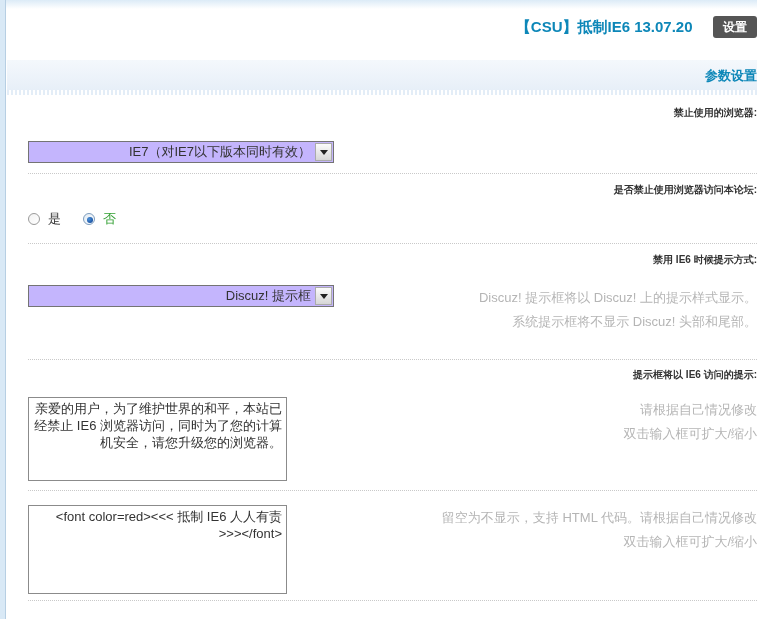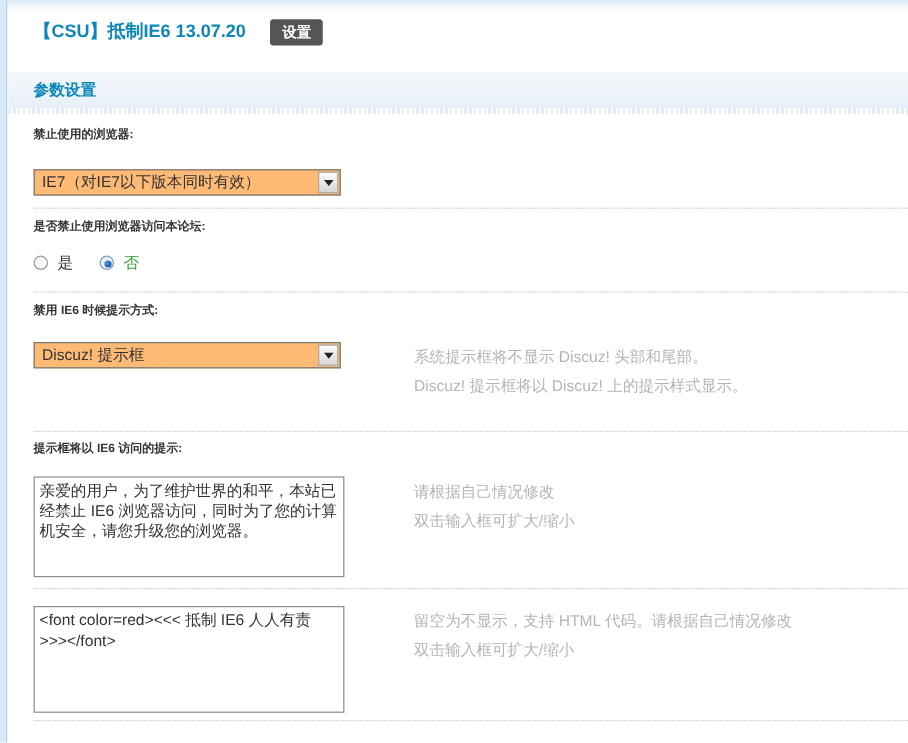--- a/index.html
+++ b/index.html
@@ -1,15 +1,15 @@
 <!DOCTYPE html>
 <html><head>
 <meta charset="utf-8">
 <style>
-  * { margin:0; padding:0; box-sizing:border-box; }
+  * { margin:0; padding:0; box-sizing:border-box;text-align:right; }
   html,body { width:757px; height:619px; }
   body {
     position:relative;
     background:#ffffff;
     font-family:"Liberation Sans", sans-serif;
     overflow:hidden;
   }
   .top-fade {
     position:absolute; top:0; left:0; right:0; height:9px;
     background:linear-gradient(#dcebf7, #ffffff);
@@ -69,22 +69,22 @@
   .row5 .control-line { margin-top:8px; }
 
   .control-line { display:flex; align-items:flex-start; }
   .left-col { width:317px; flex:0 0 317px; }
   .hint-col {
     flex:1; color:#b5b5b5; font-size:13px; line-height:24px; padding-top:1px;
   }
 
   
   .fake-select {
-    position:relative; width:256px; height:22px;
-    border:1px solid #747474; background:#fdba74; cursor:default;
+    position:relative; width:306px; height:22px;
+    border:1px solid #747474; background:#c4b5fd; cursor:default;
   }
   .fake-select .sel-value {
     display:block; font-size:13px; color:#333333; line-height:20px;
     padding-left:6px; padding-right:22px; white-space:nowrap; overflow:hidden;
   }
   .fake-select .sel-btn {
     position:absolute; top:1px; right:1px; width:17px; height:18px;
     background:linear-gradient(#fbfbfb, #d6d6d6);
     border:1px solid #ababab;
     display:flex; align-items:center; justify-content:center;
@@ -167,22 +167,22 @@
     <div class="control-line">
       <div class="left-col">
         <div class="fake-select">
           <span class="sel-value">Discuz! 提示框</span>
           <span class="sel-btn">
             <span class="sel-arrow"></span>
           </span>
         </div>
       </div>
       <div class="hint-col">
+        <div>Discuz! 提示框将以 Discuz! 上的提示样式显示。</div>
         <div>系统提示框将不显示 Discuz! 头部和尾部。</div>
-        <div>Discuz! 提示框将以 Discuz! 上的提示样式显示。</div>
       </div>
     </div>
   </div>
 
   <div class="row row4">
     <div class="field-label">提示框将以 IE6 访问的提示:</div>
     <div class="control-line">
       <div class="left-col">
         <textarea class="cfg ta1" spellcheck="false" style="">亲爱的用户，为了维护世界的和平，本站已经禁止 IE6 浏览器访问，同时为了您的计算机安全，请您升级您的浏览器。</textarea>
       </div>

